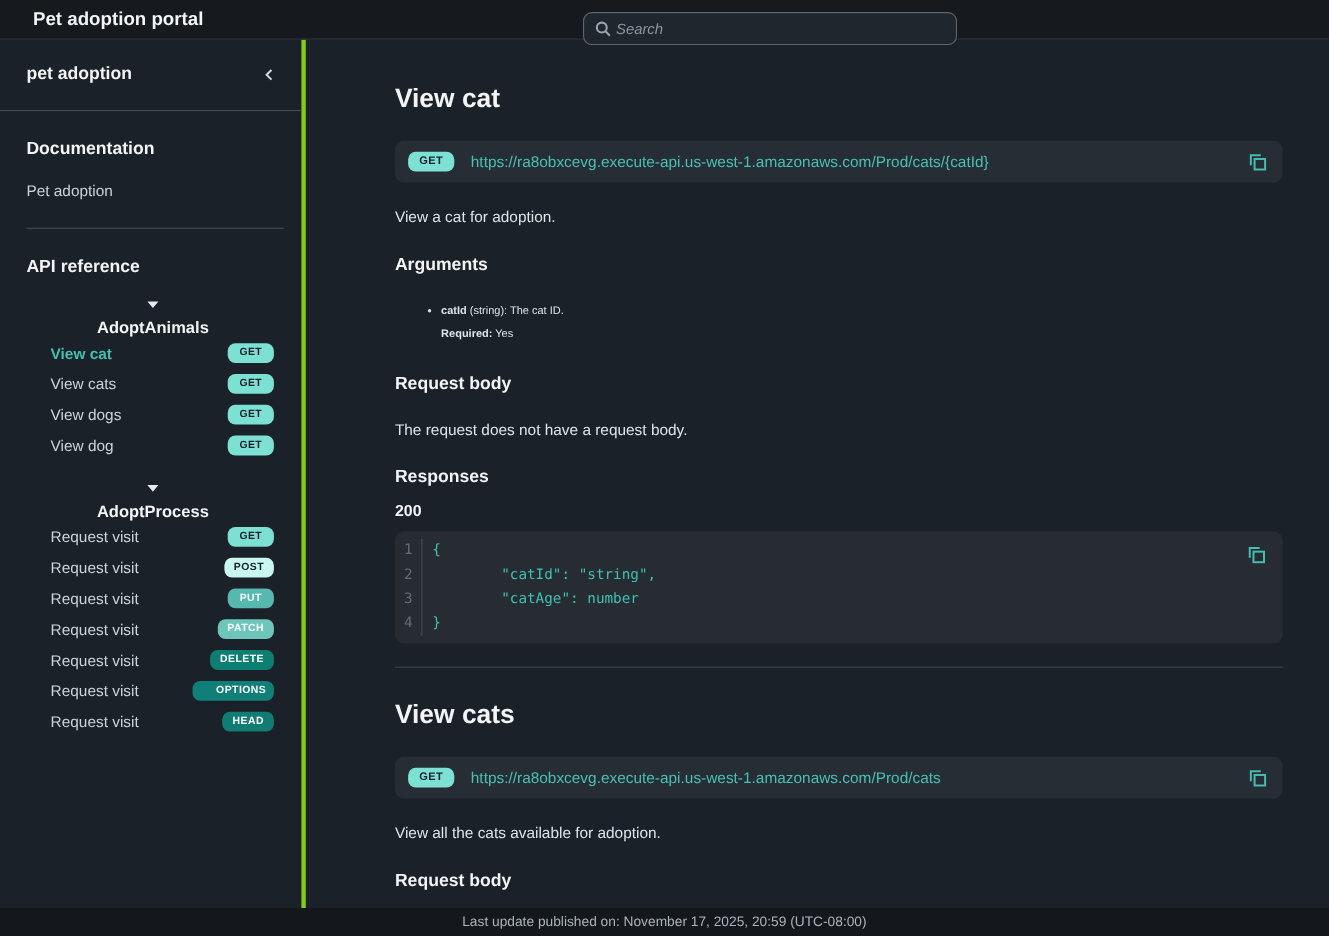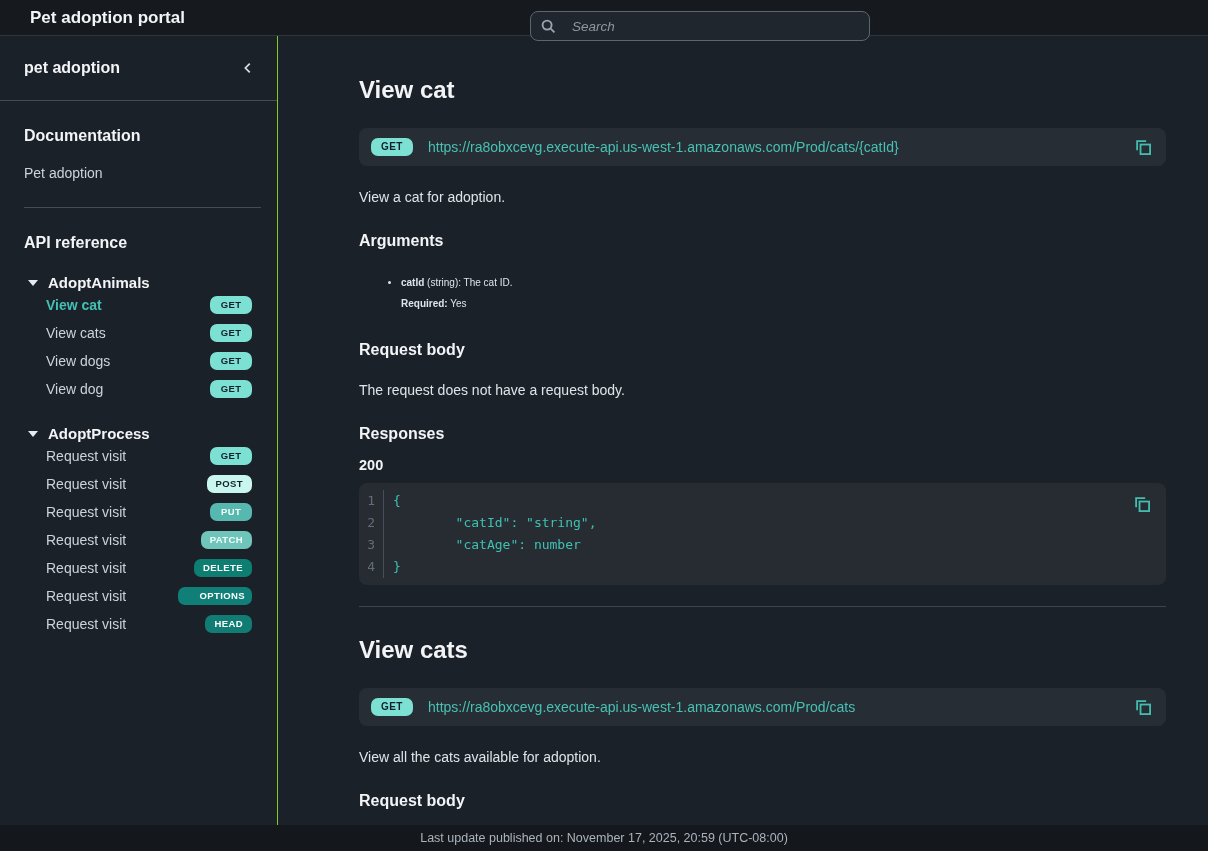--- a/index.html
+++ b/index.html
@@ -5,41 +5,41 @@
   * { margin:0; padding:0; box-sizing:border-box; }
   html,body { width:1208px; height:851px; overflow:hidden; background:#1b2129;
               font-family:"Liberation Sans", sans-serif; color:#dfe4e9; }
 
   
   .topbar { position:relative; height:36px; background:#161a1f; border-bottom:1px solid #2f353d;
             display:flex; align-items:center; }
   .topbar-title { font-size:17px; font-weight:bold; color:#f2f4f6; margin-left:30px; }
   .searchbox { position:absolute; left:530px; top:11px; width:340px; height:30px;
                background:#20262d; border:1px solid #5c6670; border-radius:8px;
-               display:flex; align-items:center; padding:0 10px; gap:16px; }
+               display:flex; align-items:center; padding:0 10px; gap:4px; }
   .searchbox input { background:transparent; border:none; outline:none; width:100%;
                      font-style:italic; font-size:13.5px; color:#aab4bd;
                      font-family:"Liberation Sans", sans-serif; }
   .searchbox input::placeholder { color:#8d97a1; font-style:italic; }
 
   
   .shell { display:flex; height:799px; }
-  .sidebar { width:278px; min-width:278px; background:#1b2129; border-right:1px solid #84cc16; }
+  .sidebar { width:278px; min-width:278px; background:#1b2129; border-right:4px solid #84cc16; }
   .main { flex:1; overflow:hidden; position:relative; }
 
   
   .side-head { height:65px; display:flex; align-items:center; justify-content:space-between;
                padding:0 22px 0 24px; border-bottom:1px solid #454c55; }
   .side-head-title { font-size:16px; font-weight:bold; color:#f2f4f6; }
   .collapse-btn { color:#d7dce1; cursor:pointer; display:flex; align-items:center; }
   .side-section-title { font-size:16px; font-weight:bold; color:#f2f4f6; margin:26px 24px 0 24px; }
   .side-link { font-size:14px; color:#ccd3da; margin:20px 24px 0 24px; cursor:pointer; }
   .side-divider { border:none; border-top:1px solid #454c55; margin:26px 16px 0 24px; }
   .group-head { display:flex; align-items:center; gap:10px; margin:22px 24px 0 28px;
-                cursor:pointer; }
+                cursor:pointer;flex-direction:column; }
   .tri-down { width:0; height:0; border-left:5px solid transparent; border-right:5px solid transparent;
               border-top:6px solid #e8eaed; }
   .group-name { font-size:15px; font-weight:bold; color:#f2f4f6; }
   .nav-item { display:flex; align-items:center; justify-content:space-between;
               margin:0 25px 0 46px; height:28px; cursor:pointer; }
   .nav-item:first-of-type { margin-top:6px; }
   .nav-label { font-size:14px; color:#ccd3da; }
   .nav-label.selected { color:#43c0b3; font-weight:bold; }
 
   

